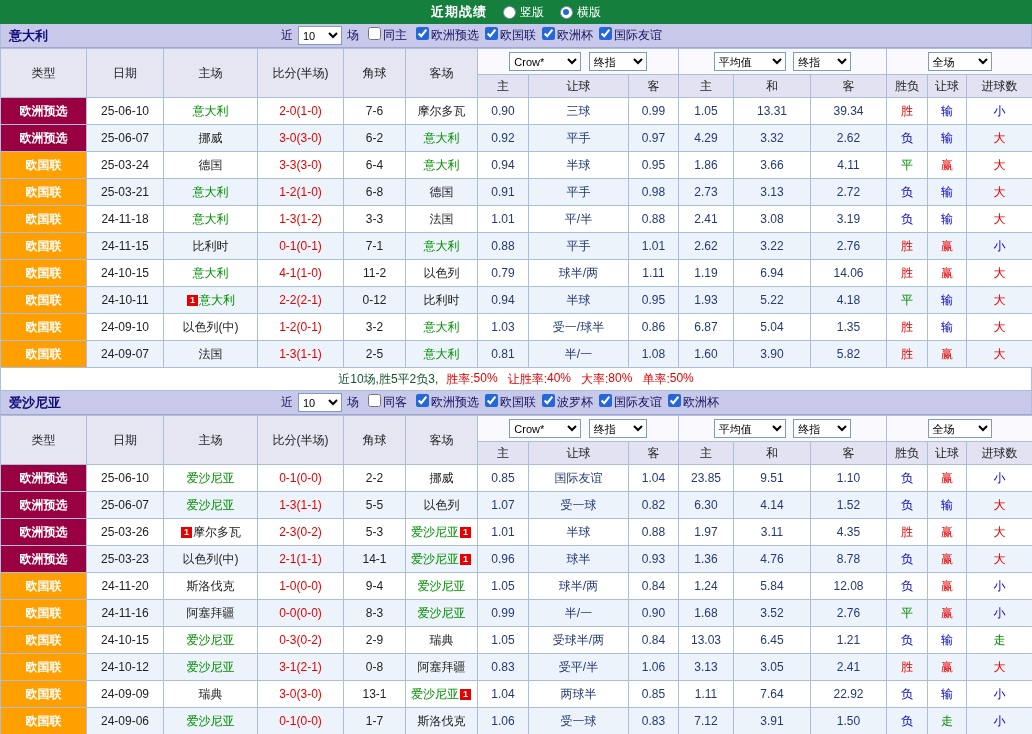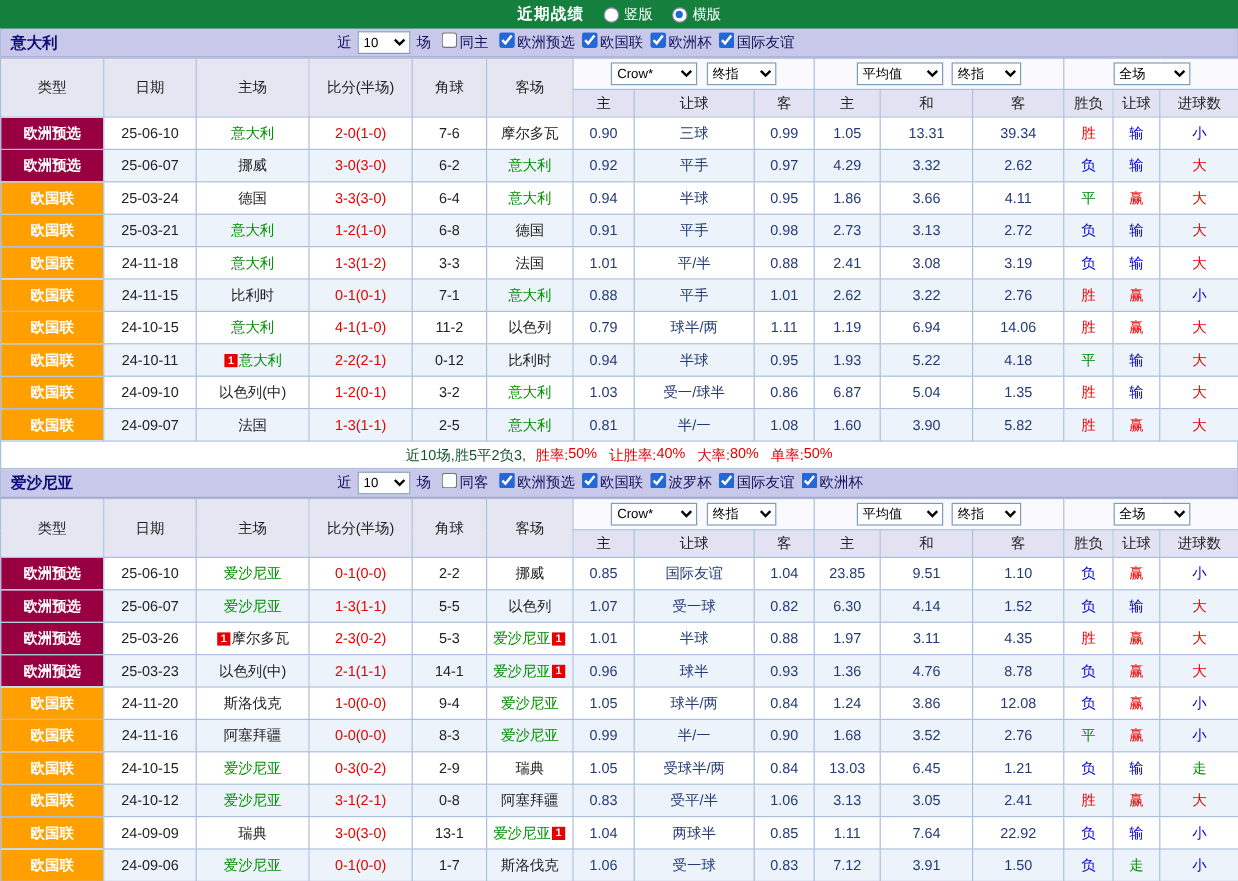--- a/index.html
+++ b/index.html
@@ -494,21 +494,21 @@
             <td class="type" style="background: rgb(255, 160, 0);">欧国联</td>
             <td class="date">24-11-20</td>
             <td><span class="team-plain">斯洛伐克</span></td>
             <td class="score">1-0(0-0)</td>
             <td class="corner">9-4</td>
             <td><span class="team-green">爱沙尼亚</span></td>
             <td class="odds">1.05</td>
             <td class="handicap">球半/两</td>
             <td class="odds">0.84</td>
             <td class="odds">1.24</td>
-            <td class="odds">3.86</td>
+            <td class="odds">5.84</td>
             <td class="odds">12.08</td>
             <td class="res" style="color: rgb(0, 0, 204);">负</td>
             <td class="res" style="color: rgb(230, 0, 0);">赢</td>
             <td class="res" style="color: rgb(0, 0, 204);">小</td>
           </tr>
           <tr>
             <td class="type" style="background: rgb(255, 160, 0);">欧国联</td>
             <td class="date">24-11-16</td>
             <td><span class="team-plain">阿塞拜疆</span></td>
             <td class="score">0-0(0-0)</td>

